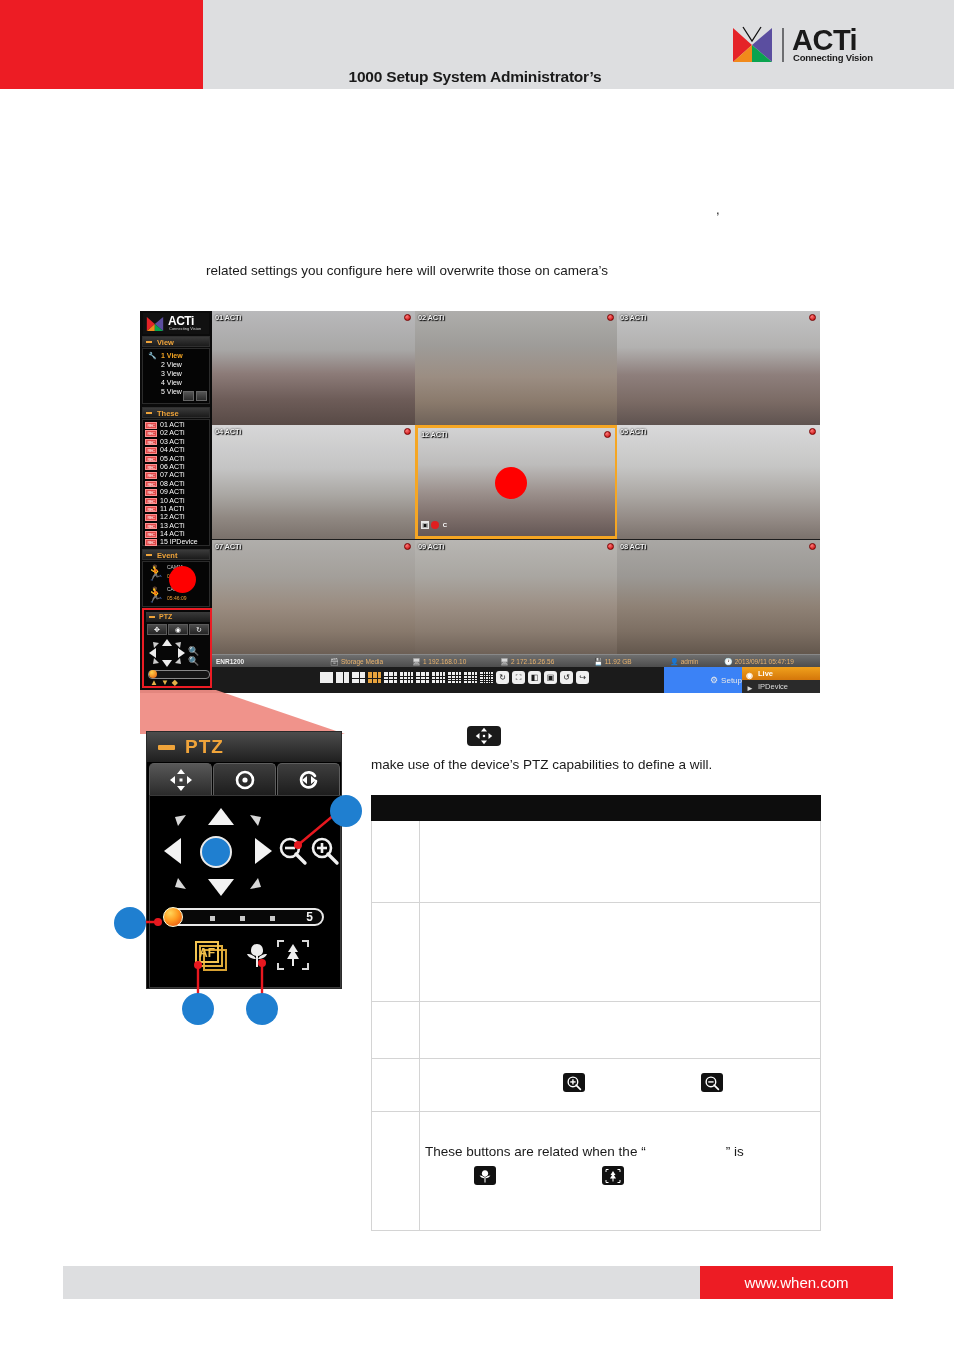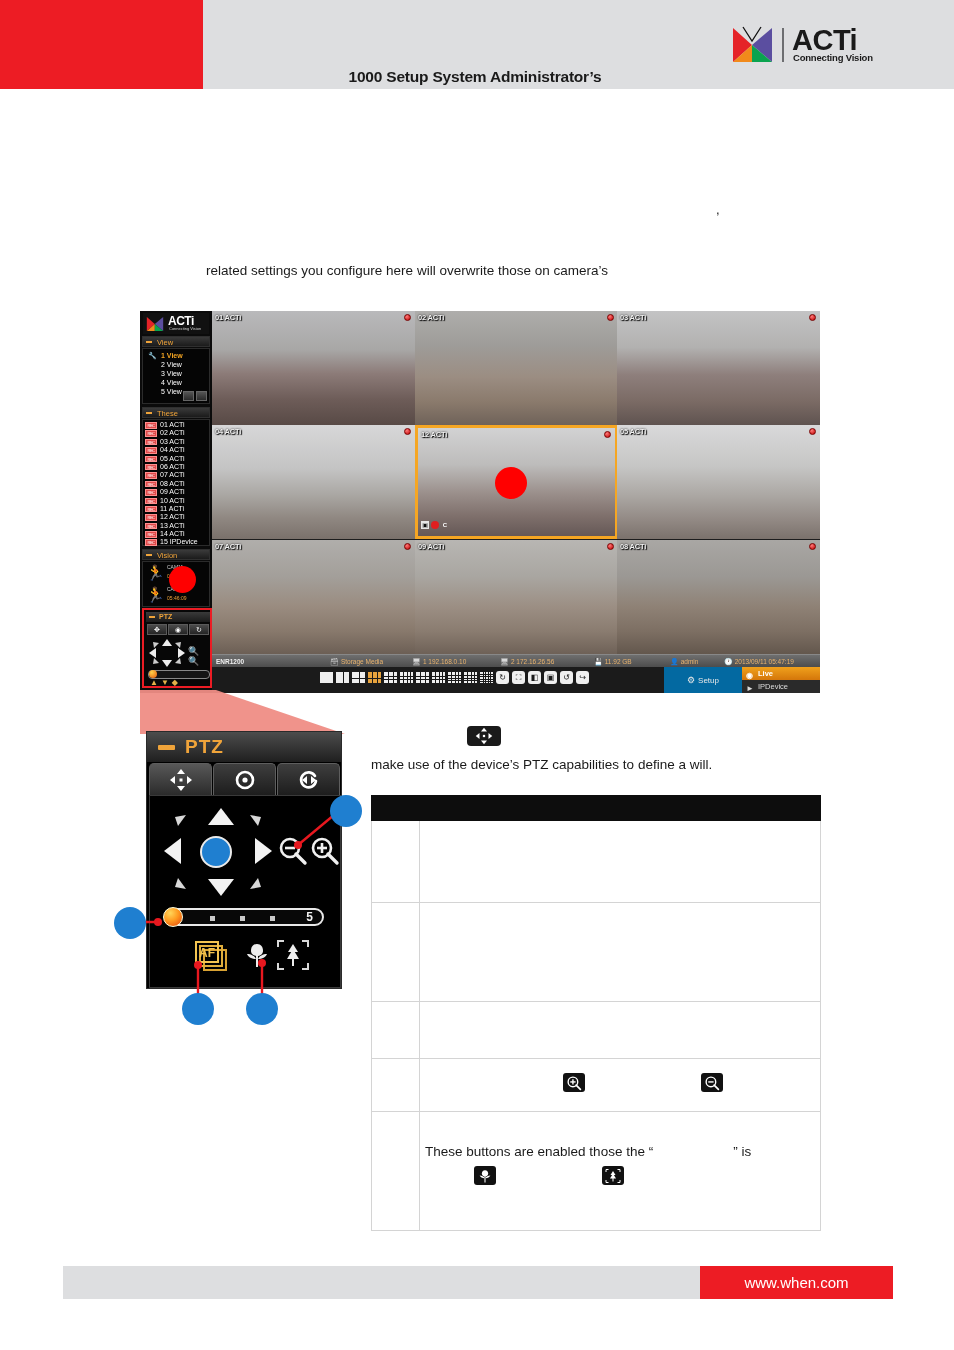--- a/index.html
+++ b/index.html
@@ -46,21 +46,21 @@
   
   #nvr-side { position:absolute; left:0; top:0; width:72px; height:382px; background:#0b0b0b; }
   .side-logo { position:absolute; left:3px; top:2px; width:66px; height:21px; background:#111; }
   .side-logo .m { position:absolute; left:3px; top:3px; width:18px; height:16px; }
   .side-logo .t { position:absolute; left:25px; top:1px; font-size:12px; font-weight:bold; color:#fff; letter-spacing:-0.5px; }
   .side-logo .s { position:absolute; left:26px; top:13px; font-size:4px; color:#ccc; }
 
   .panel-head {
     position:absolute; left:2px; width:68px; height:11px;
     background:linear-gradient(#3a3a3a,#1b1b1b);
-    color:#f0a43a; font-size:7.5px; font-weight:normal; line-height:11px;
+    color:#f0a43a; font-size:7.5px; font-weight:bold; line-height:11px;
     padding-left:14px; box-sizing:border-box; border:1px solid #2f2f2f;
   }
   .panel-head .minus {
     position:absolute; left:3px; top:4px; width:6px; height:2px; background:#f0a43a;
   }
   #view-head { top:25px; }
   #view-body {
     position:absolute; left:2px; top:37px; width:68px; height:56px;
     background:#050505; border:1px solid #2b2b2b; box-sizing:border-box;
   }
@@ -162,21 +162,21 @@
     background:#efefef; position:relative; overflow:hidden;
   }
   .lay i { position:absolute; background:#1b1b1b; }
   .rnd {
     float:left; width:13px; height:13px; margin-right:3px; margin-top:-1px;
     background:#efefef; border-radius:3px; color:#1b1b1b; font-size:8px;
     line-height:13px; text-align:center;
   }
   #setup-btn {
     position:absolute; left:452px; top:0; width:78px; height:26px;
-    background:#0369a1; color:#e8e8e8; font-size:8px; line-height:26px; text-align:center;
+    background:#3b82f6; color:#e8e8e8; font-size:8px; line-height:26px; text-align:right;
   }
   #setup-btn .gear { margin-right:3px; font-size:9px; }
   #live-btn {
     position:absolute; left:530px; top:0; width:78px; height:13px;
     background:linear-gradient(#f0a11c,#d4760a); color:#fff; font-size:7.5px;
     line-height:13px; padding-left:16px; box-sizing:border-box; font-weight:bold;
   }
   #play-btn {
     position:absolute; left:530px; top:13px; width:78px; height:13px;
     background:#2a2a2a; color:#dcdcdc; font-size:7.5px;
@@ -360,21 +360,21 @@
         <div class="cam-item"><span class="rec">REC</span><span>10 ACTi</span></div>
         <div class="cam-item"><span class="rec">REC</span><span>11 ACTi</span></div>
         <div class="cam-item"><span class="rec">REC</span><span>12 ACTi</span></div>
         <div class="cam-item"><span class="rec">REC</span><span>13 ACTi</span></div>
         <div class="cam-item"><span class="rec">REC</span><span>14 ACTi</span></div>
         <div class="cam-item"><span class="rec">REC</span><span>15 IPDevice</span></div>
       </div>
 
     <div class="panel-head" id="evt-head">
       <span class="minus"></span>
-      <span>Vision</span>
+      <span>Event</span>
     </div>
     <div id="evt-body">
       <div class="evt-row">
         <span class="evt-run">🏃</span>
         <span class="evt-lbl">CAM11</span>
         <span class="evt-time">05:46:11</span>
       </div>
       <div class="evt-row">
         <span class="evt-run">🏃</span>
         <span class="evt-lbl">CAM11</span>
@@ -770,18 +770,18 @@
               <rect x="15" y="19" width="2" height="7" fill="#fff"></rect>
             </svg>
           </span>
         </div>
       </td>
     </tr>
   </tbody>
 </table>
 
 <div class="body-text" id="note-text">
-  <span>These buttons are enabled those the “</span><span style="display:inline-block;width:80px;"></span><span>” is</span>
+  <span>These buttons are related when the “</span><span style="display:inline-block;width:80px;"></span><span>” is</span>
 </div>
 
 <div id="footer-gray"></div>
 <div id="footer-red"></div>
 <div id="footer-url">www.when.com</div>
 
 </body></html>

